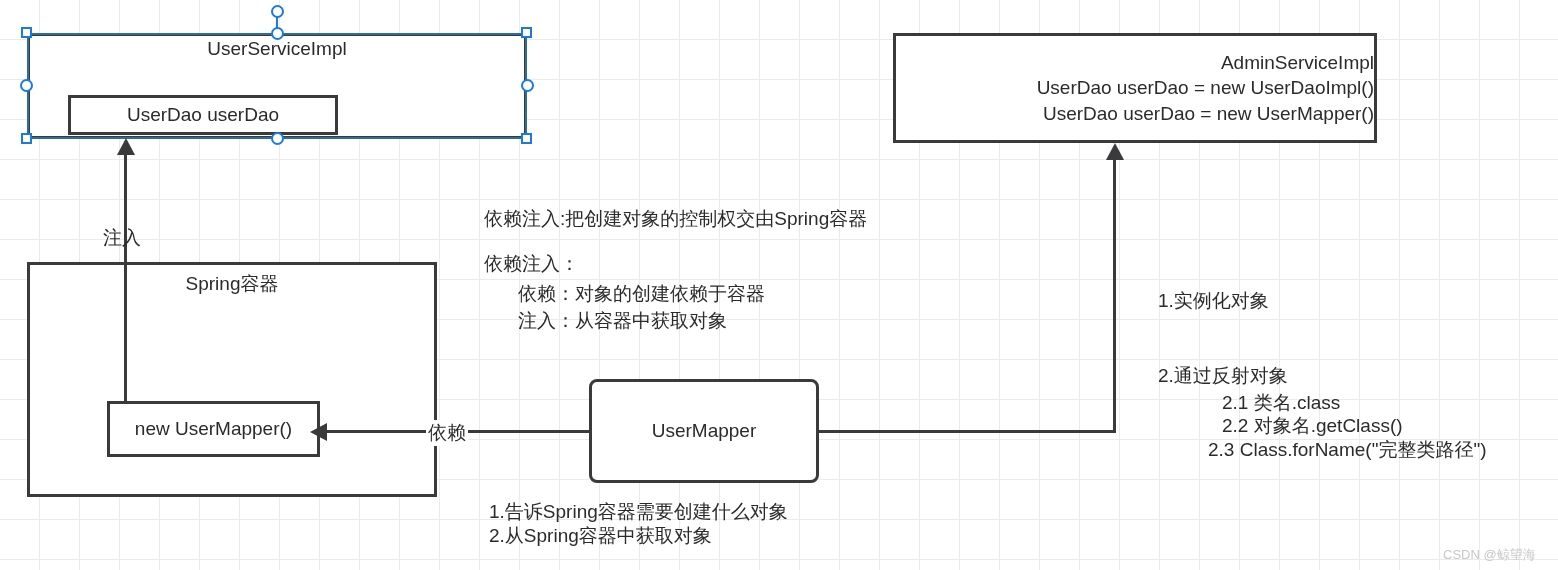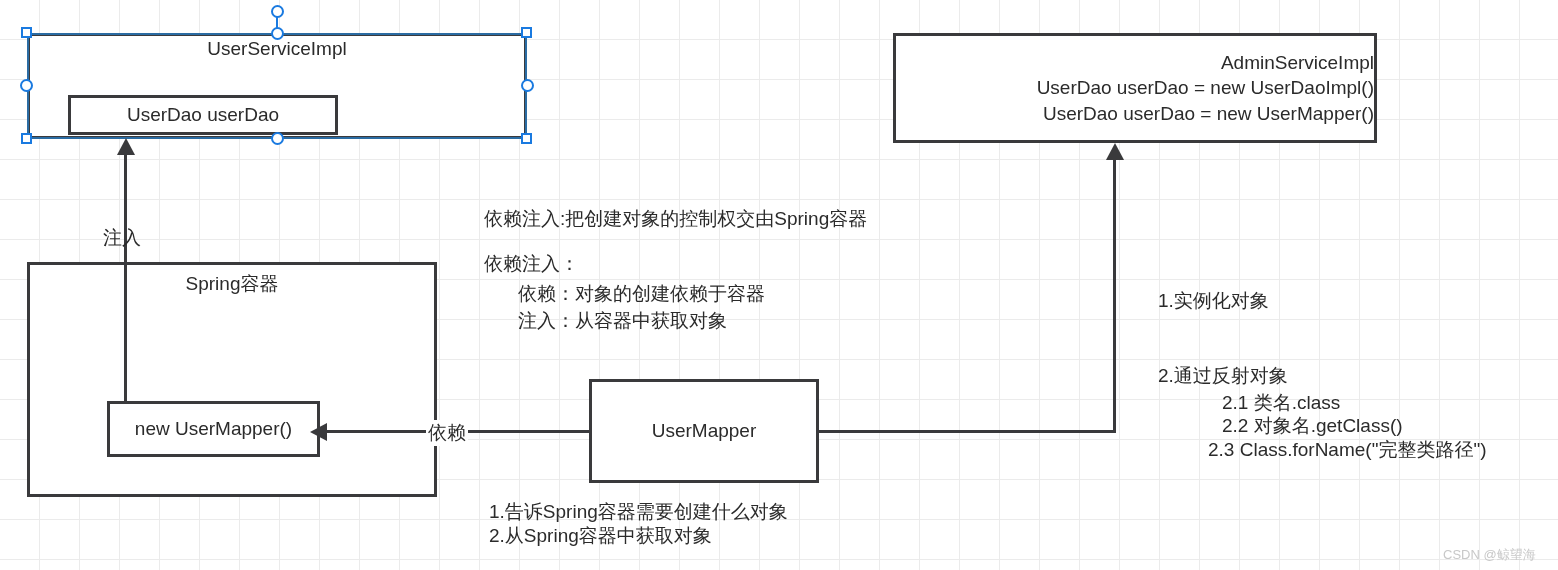--- a/index.html
+++ b/index.html
@@ -165,21 +165,21 @@
 
   <div class="box" id="spring-container" style="left:27px; top:262px; width:410px; height:235px; font-size:19px;
               justify-content:flex-start; padding-top:6px;">
     <div class="line">Spring容器</div>
   </div>
 
   <div class="box" id="new-user-mapper" style="left:95px; top:401px; width:213px; height:56px; font-size:19px;margin-left:12px;">
     <div class="line">new UserMapper()</div>
   </div>
 
-  <div class="box" id="user-mapper" style="left:589px; top:379px; width:230px; height:104px; font-size:19px;">
+  <div class="box" id="user-mapper" style="left:589px; top:379px; width:230px; height:104px; font-size:19px;border-radius:8px;">
     <div class="line">UserMapper</div>
   </div>
 
   <div class="vline" style="left:124px; top:152px; height:250px;"></div>
   <div class="arrow-up" style="left:117px; top:138px;"></div>
   <div class="edge-label" style="left:101px; top:225px; font-size:19px; background:transparent;">注入</div>
 
   <div class="hline" style="left:325px; top:430px; width:265px;"></div>
   <div class="arrow-left" style="left:310px; top:423px;"></div>
   <div class="edge-label" style="left:426px; top:420px; font-size:19px;">依赖</div>

